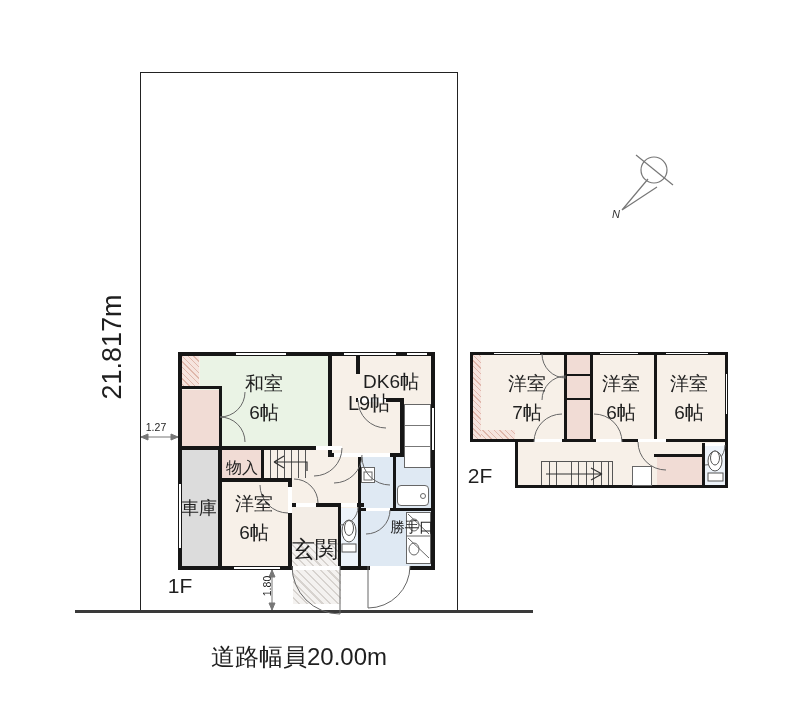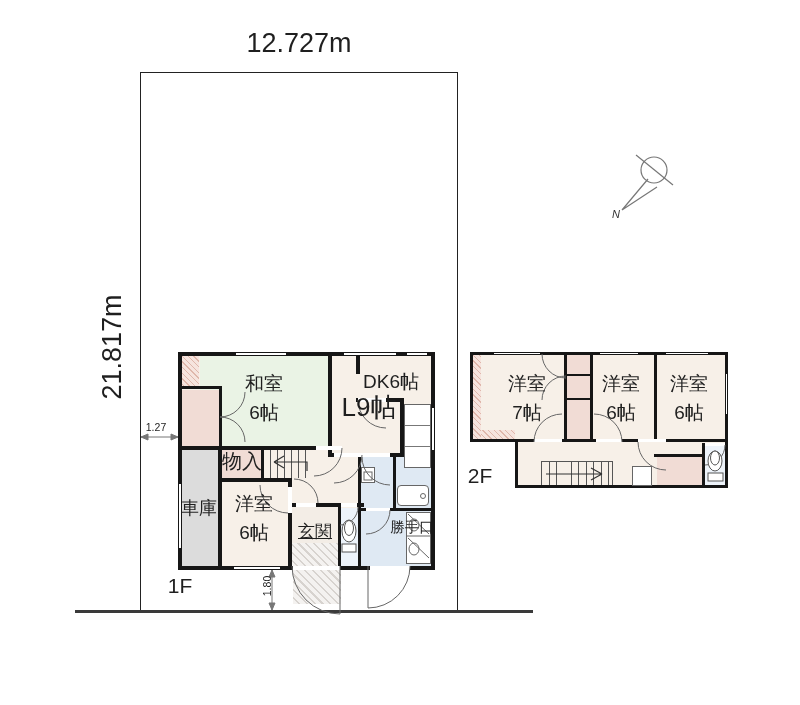--- a/index.html
+++ b/index.html
@@ -190,36 +190,36 @@
     </g>
 
     <g stroke="#777" stroke-width="1.2" fill="none">
       <circle cx="654" cy="170" r="13"></circle>
       <line x1="636" y1="155" x2="673" y2="185"></line>
       <path d="M 622 210 L 648 179 M 622 210 L 657 187"></path>
     </g>
     <text x="612" y="218" font-size="11" font-style="italic" fill="#333">N</text>
   </svg>
 
-  <div class="rl" style="left:140px;top:28px;width:318px;font-size:27px;">12.727m</div>
   <div class="rl" style="left:32px;top:332px;width:160px;height:30px;font-size:27px;transform:rotate(-90deg);">21.817m</div>
+  <div class="rl" style="left:140px;top:641px;width:318px;font-size:24px;">道路幅員20.00m</div>
   <div class="rl" style="left:158px;top:574px;width:44px;font-size:21px;">1F</div>
   <div class="rl" style="left:458px;top:464px;width:44px;font-size:21px;">2F</div>
   <div class="rl" style="left:136px;top:421px;width:40px;font-size:10.5px;">1.27</div>
   <div class="rl" style="left:250px;top:580px;width:34px;height:12px;font-size:10.5px;transform:rotate(-90deg);">1.80</div>
 
   <div class="rl" style="left:224px;top:371px;width:80px;font-size:19px;">和室</div>
   <div class="rl" style="left:224px;top:400px;width:80px;font-size:19px;">6帖</div>
-  <div class="rl" style="left:329px;top:390px;width:80px;font-size:26px;">L9帖</div>
+  <div class="rl" style="left:329px;top:390px;width:80px;font-size:20px;">L9帖</div>
   <div class="rl" style="left:351px;top:369px;width:80px;font-size:19px;">DK6帖</div>
-  <div class="rl" style="left:202px;top:448px;width:80px;font-size:20px;">物入</div>
+  <div class="rl" style="left:202px;top:458px;width:80px;font-size:16px;">物入</div>
   <div class="rl" style="left:159px;top:496px;width:80px;font-size:18px;">車庫</div>
   <div class="rl" style="left:214px;top:491px;width:80px;font-size:19px;">洋室</div>
   <div class="rl" style="left:214px;top:520px;width:80px;font-size:19px;">6帖</div>
-  <div class="rl" style="left:275px;top:520px;width:80px;font-size:17px;text-decoration:underline;">玄関</div>
+  <div class="rl" style="left:275px;top:534px;width:80px;font-size:23px;">玄関</div>
   <div class="rl" style="left:372px;top:518px;width:80px;font-size:14.5px;">勝手口</div>
 
   <div class="rl" style="left:487px;top:371px;width:80px;font-size:19px;">洋室</div>
   <div class="rl" style="left:487px;top:400px;width:80px;font-size:19px;">7帖</div>
   <div class="rl" style="left:581px;top:371px;width:80px;font-size:19px;">洋室</div>
   <div class="rl" style="left:581px;top:400px;width:80px;font-size:19px;">6帖</div>
   <div class="rl" style="left:649px;top:371px;width:80px;font-size:19px;">洋室</div>
   <div class="rl" style="left:649px;top:400px;width:80px;font-size:19px;">6帖</div>
 
 </div>

